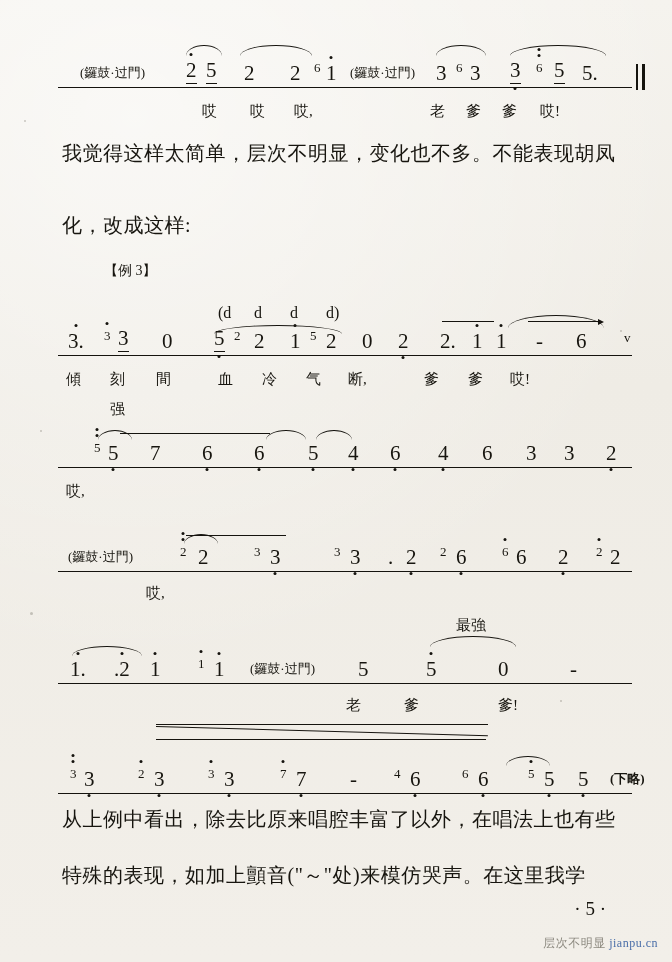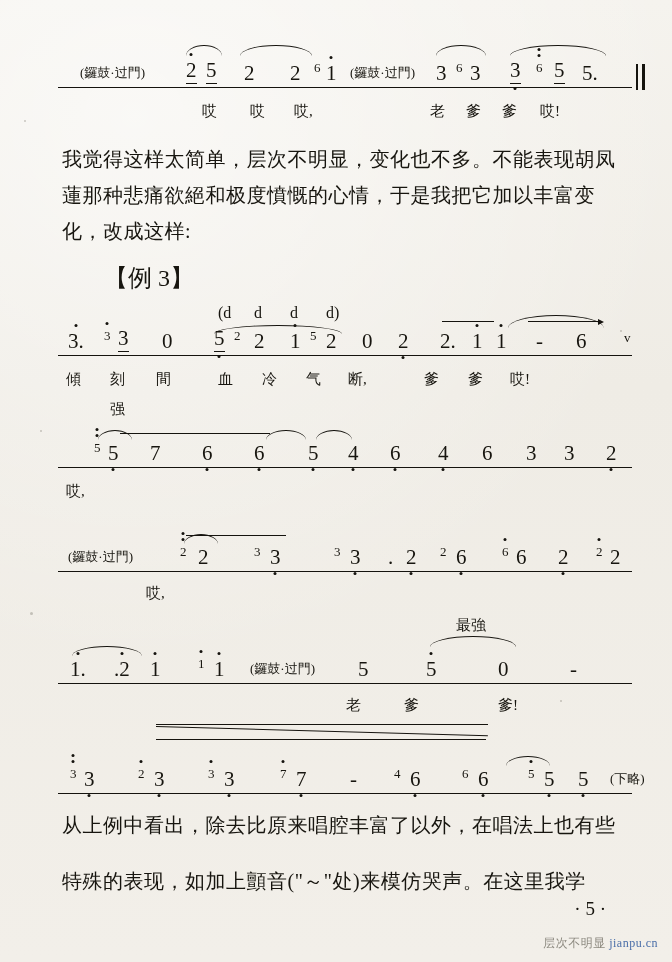--- a/index.html
+++ b/index.html
@@ -110,25 +110,24 @@
     font-size: 13px;
     white-space: nowrap;
   }
   .para {
     position: absolute;
     font-size: 20px;
     letter-spacing: .5px;
     line-height: 34px;
     color: #17150f;
     white-space: nowrap;
-    margin-top: 6px;
   }
   .label {
     position: absolute;
-    font-size: 24px;
+    font-size: 14px;
     white-space: nowrap;
   }
   .barline {
     position: absolute;
     width: 1.6px;
     background: #15130e;
   }
   .pagenum {
     position: absolute;
     right: 66px;
@@ -214,21 +213,20 @@
 
   <span class="lyric" style="left:202px;top:102px;">哎</span>
   <span class="lyric" style="left:250px;top:102px;">哎</span>
   <span class="lyric" style="left:294px;top:102px;">哎,</span>
   <span class="lyric" style="left:430px;top:102px;">老</span>
   <span class="lyric" style="left:466px;top:102px;">爹</span>
   <span class="lyric" style="left:502px;top:102px;">爹</span>
   <span class="lyric" style="left:540px;top:102px;">哎!</span>
 
   <div class="para" style="left:62px;top:136px;">我觉得这样太简单，层次不明显，变化也不多。不能表现胡凤</div>
-  <div class="para" style="left:62px;top:172px;">蓮那种悲痛欲絕和极度憤慨的心情，于是我把它加以丰富变</div>
   <div class="para" style="left:62px;top:208px;">化，改成这样:</div>
 
   <div class="label" style="left:104px;top:262px;">【例 3】</div>
 
   <div class="staff" style="top:308px;height:60px;">
     <div class="rule"></div>
 
     <span class="tag" style="left:160px;bottom:46px;font-size:16px;">(d</span>
     <span class="tag" style="left:196px;bottom:46px;font-size:16px;">d</span>
     <span class="tag" style="left:232px;bottom:46px;font-size:16px;">d</span>
@@ -374,21 +372,21 @@
     <span class="note" style="left:238px;"><span class="num dn1">7</span></span>
     <span class="note" style="left:292px;"><span class="num">-</span></span>
     <span class="note" style="left:336px;font-size:13px;bottom:26px;"><span class="num">4</span></span>
     <span class="note" style="left:352px;"><span class="num dn1">6</span></span>
     <span class="note" style="left:404px;font-size:13px;bottom:26px;"><span class="num">6</span></span>
     <span class="note" style="left:420px;"><span class="num dn1">6</span></span>
     <span class="note" style="left:470px;font-size:13px;bottom:26px;"><span class="num up1">5</span></span>
     <span class="note" style="left:486px;"><span class="num dn1">5</span></span>
     <span class="note" style="left:520px;"><span class="num dn1">5</span></span>
 
-    <span class="tag" style="left:552px;bottom:18px;">(下略)</span>
+    <span class="tag" style="left:552px;bottom:18px;font-weight:bold;">(下略)</span>
   </div>
 
   <div class="para" style="left:62px;top:802px;">从上例中看出，除去比原来唱腔丰富了以外，在唱法上也有些</div>
   <div class="para" style="left:62px;top:858px;">特殊的表现，如加上顫音("～"处)来模仿哭声。在这里我学</div>
 
   <div class="pagenum">
     <span>·</span>
     <span>5</span>
     <span>·</span>
   </div>

